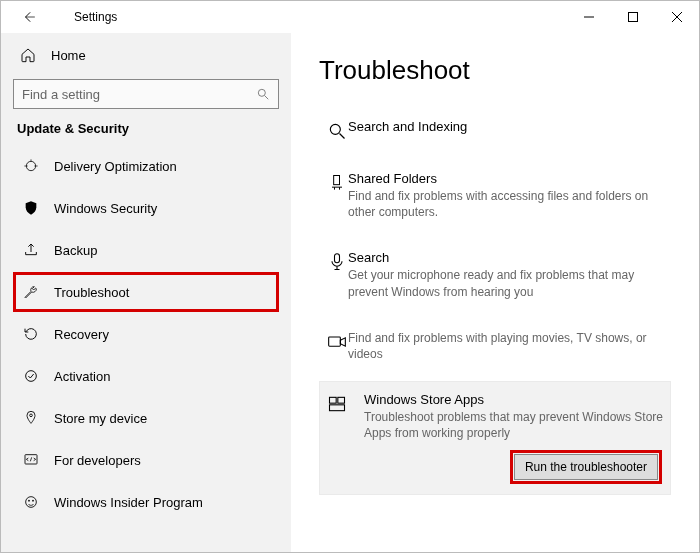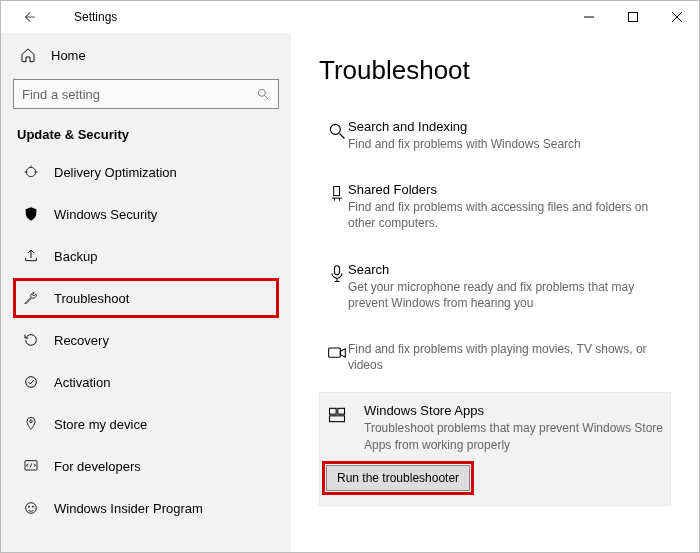--- a/index.html
+++ b/index.html
@@ -30,21 +30,21 @@
     background:#f2f2f2;
     padding:6px 12px 12px 12px;
     border-right:0;
   }
   .home-row { display:flex; align-items:center; gap:14px; padding:8px 6px; margin-bottom:8px; }
   .home-row .icon, .navrow .icon { width:18px; display:flex; justify-content:center; }
   .home-row .label, .navrow .label { font-size:13px; }
   .search {
     display:flex; align-items:center; justify-content:space-between;
     height:30px; border:1px solid #888; background:#fafafa;
-    padding:0 8px 0 8px; color:#666; margin-bottom:18px;
+    padding:0 8px 0 8px; color:#666; margin-bottom:12px;
   }
   .section-head {
     font-weight:700; font-size:13px; margin:0 0 10px 4px;
   }
   .navrow {
     display:flex; align-items:center; gap:14px;
     padding:9px 6px; margin-bottom:2px; cursor:default;
     border:3px solid transparent;
   }
   .navrow.highlight { border:3px solid #d40000; }
@@ -62,21 +62,21 @@
   }
   .ts-item {
     display:flex; padding:10px 6px 14px 6px; margin-bottom:4px;
     border:1px solid transparent;
   }
   .ts-item.selected { background:#f2f2f2; border:1px solid #eaeaea; flex-direction:column; }
   .ts-item.selected .ts-head { display:flex; gap:16px; }
   .ts-icon { width:22px; flex:0 0 22px; display:flex; justify-content:center; padding-top:2px; }
   .ts-text .ts-title { font-size:13px; margin-bottom:2px; }
   .ts-text .ts-desc { font-size:12px; color:#666; line-height:1.35; max-width:330px; }
-  .run-row { display:flex; justify-content:flex-start; padding-right:6px; padding-top:12px; }
+  .run-row { display:flex; justify-content:flex-end; padding-right:6px; padding-top:12px; }
   .run-btn {
     border:1px solid #888; background:#ddd; padding:5px 10px; font-size:12px;
     outline:3px solid #d40000; outline-offset:1px;
   }
   .links { margin-top:18px; }
   .link-row { display:flex; align-items:center; gap:10px; color:#0067c0; font-size:13px; padding:6px 0; }
 
   svg { display:block; }
 </style>
 </head>
@@ -231,21 +231,20 @@
 
       <div class="ts-item">
         <span class="ts-icon">
           <svg width="20" height="20" viewBox="0 0 24 24">
               <circle cx="10" cy="10" r="6" fill="none" stroke="#000" stroke-width="1.4"></circle>
               <line x1="15" y1="15" x2="21" y2="21" stroke="#000" stroke-width="1.4"></line>
             </svg>
         </span>
         <div class="ts-text">
           <div class="ts-title">Search and Indexing</div>
-          <div class="ts-desc">Find and fix problems with Windows Search</div>
         </div>
       </div>
 
       <div class="ts-item">
         <span class="ts-icon">
           <svg width="20" height="20" viewBox="0 0 24 24">
               <rect x="8" y="3" width="7" height="11" fill="none" stroke="#000" stroke-width="1.2"></rect>
               <path d="M6 17h12M9 17v3M15 17v3" fill="none" stroke="#000" stroke-width="1.2"></path>
             </svg>
         </span>

